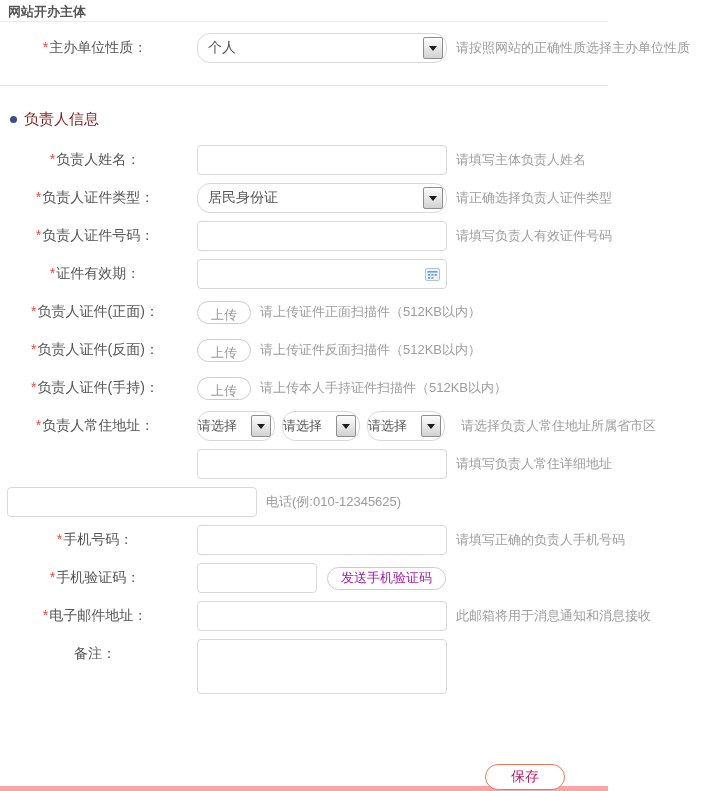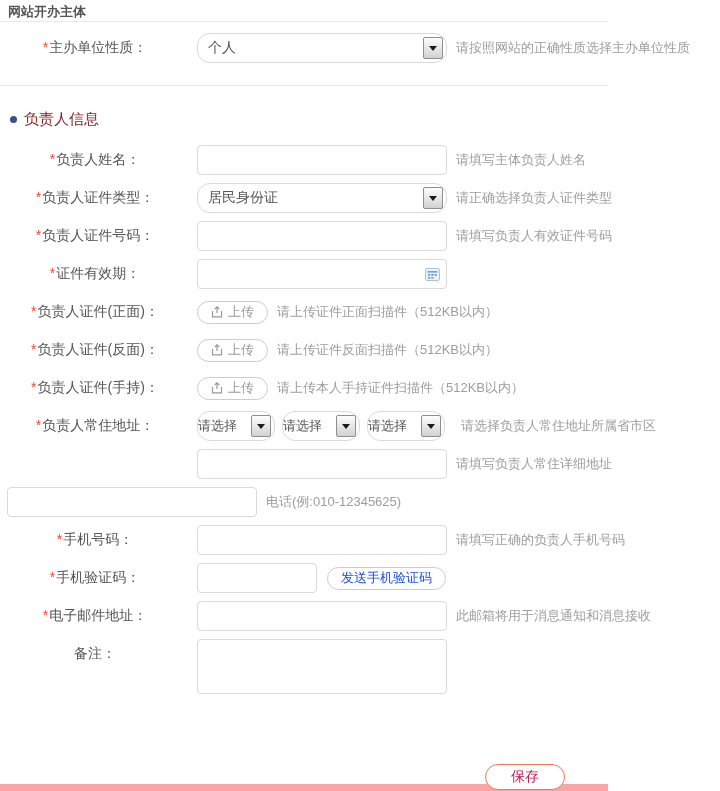--- a/index.html
+++ b/index.html
@@ -2,21 +2,21 @@
 <html><head>
 <meta charset="utf-8">
 <style>
   * { margin:0; padding:0; box-sizing:border-box; }
   html,body { background:#fff; }
   body {
     width:720px; height:791px;
     font-family:"Liberation Sans","DejaVu Sans",sans-serif;
     position:relative; overflow:hidden;
   }
-  .page { width:608px; height:791px; border-bottom:7px solid #fca5a5; }
+  .page { width:608px; height:791px; border-bottom:5px solid #fca5a5; }
 
   .title-bar {
     height:22px; padding-left:8px; padding-top:3px;
     border-bottom:1px solid #eaeaea;
     font-size:13px; font-weight:bold; color:#555;
   }
 
   .row { display:flex; align-items:center; min-height:30px; margin-bottom:8px; }
   .row.first { margin-top:11px; }
   .label {
@@ -57,23 +57,23 @@
     background:linear-gradient(#fdfdfd,#d2d2d2);
     display:flex; align-items:center; justify-content:center; cursor:pointer;
   }
   .tri { width:0; height:0; border-left:4px solid transparent;
     border-right:4px solid transparent; border-top:5px solid #1c1c1c; }
 
   .pillbtn {
     display:inline-flex; align-items:center; justify-content:center;
     height:23px; padding:0 13px; border:1px solid #ccc; border-radius:12px;
     background:#fff; color:#999; font-size:13px; cursor:pointer; gap:5px;
-    font-family:inherit; white-space:nowrap;
-  }
-  .sendbtn { margin-left:10px; color:#1d4ed8; }
+    font-family:inherit; white-space:nowrap;flex-direction:column;
+  }
+  .sendbtn { margin-left:10px; color:#a21caf; }
 
   .remark-area {
     width:250px; height:55px; border:1px solid #d9d9d9; border-radius:4px;
     resize:none; outline:none; font-family:inherit; font-size:14px; color:#555;
     padding:5px 8px;
   }
   .row.remark-row { align-items:flex-start; }
   .row.remark-row .label { padding-top:6px; }
 
   .save-row { display:flex; justify-content:flex-end; padding-right:43px; margin-top:70px; }

